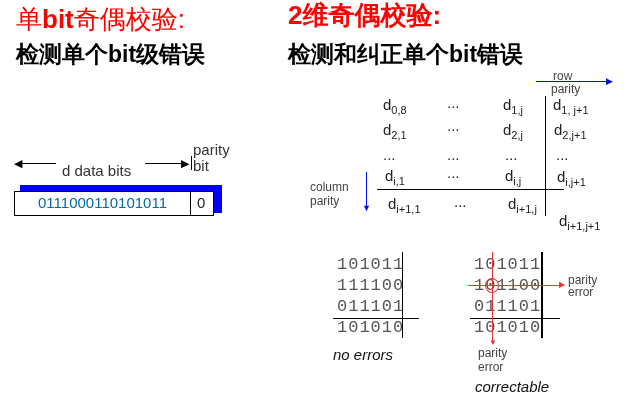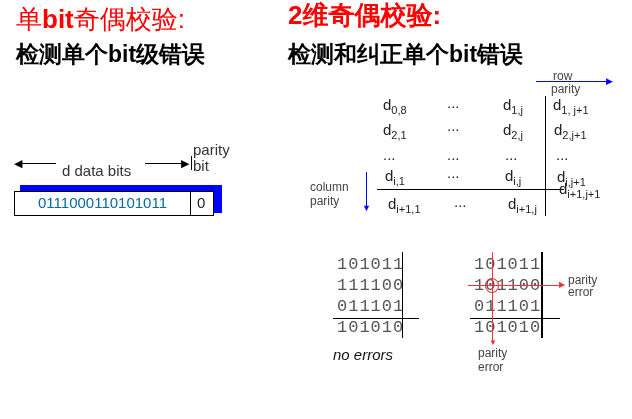--- a/index.html
+++ b/index.html
@@ -80,21 +80,21 @@
   <div class="abs cell" style="left:556px;top:146px;">...</div>
 
   <div class="abs cell" style="left:385px;top:167px;">d<sub>i,1</sub></div>
   <div class="abs cell" style="left:447px;top:164px;">...</div>
   <div class="abs cell" style="left:505px;top:167px;">d<sub>i,j</sub></div>
   <div class="abs cell" style="left:557px;top:168px;">d<sub>i,j+1</sub></div>
 
   <div class="abs cell" style="left:388px;top:195px;">d<sub>i+1,1</sub></div>
   <div class="abs cell" style="left:454px;top:193px;">...</div>
   <div class="abs cell" style="left:508px;top:195px;">d<sub>i+1,j</sub></div>
-  <div class="abs cell" style="left:559px;top:180px;">d<sub>i+1,j+1</sub></div>
+  <div class="abs cell" style="left:559px;top:212px;">d<sub>i+1,j+1</sub></div>
 
   <div class="abs tiny" style="left:298px;top:180px;line-height:14px;margin-left:12px;">
     <div>column</div>
     <div>parity</div>
   </div>
   <div class="abs" style="left:366px;top:172px;width:1px;height:36px;background:#0000ff;"></div>
   <div class="abs" style="left:362px;top:203px;font-size:9px;color:#0000ff;">▼</div>
 </div>
 
 <div>
@@ -122,14 +122,15 @@
   <div class="abs" style="left:485px;top:278px;width:12px;height:13px;border:1px solid #e33;border-radius:50%;"></div>
   <div class="abs tiny" style="left:568px;top:274px;line-height:12px;">
     <div>parity</div>
     <div>error</div>
   </div>
   <div class="abs tiny" style="left:478px;top:346px;line-height:14px;">
     <div>parity</div>
     <div>error</div>
   </div>
   <div class="abs italic" style="left:475px;top:377px;line-height:19px;">
+    <div>correctable</div>
   </div>
 </div>
 
 </body></html>

